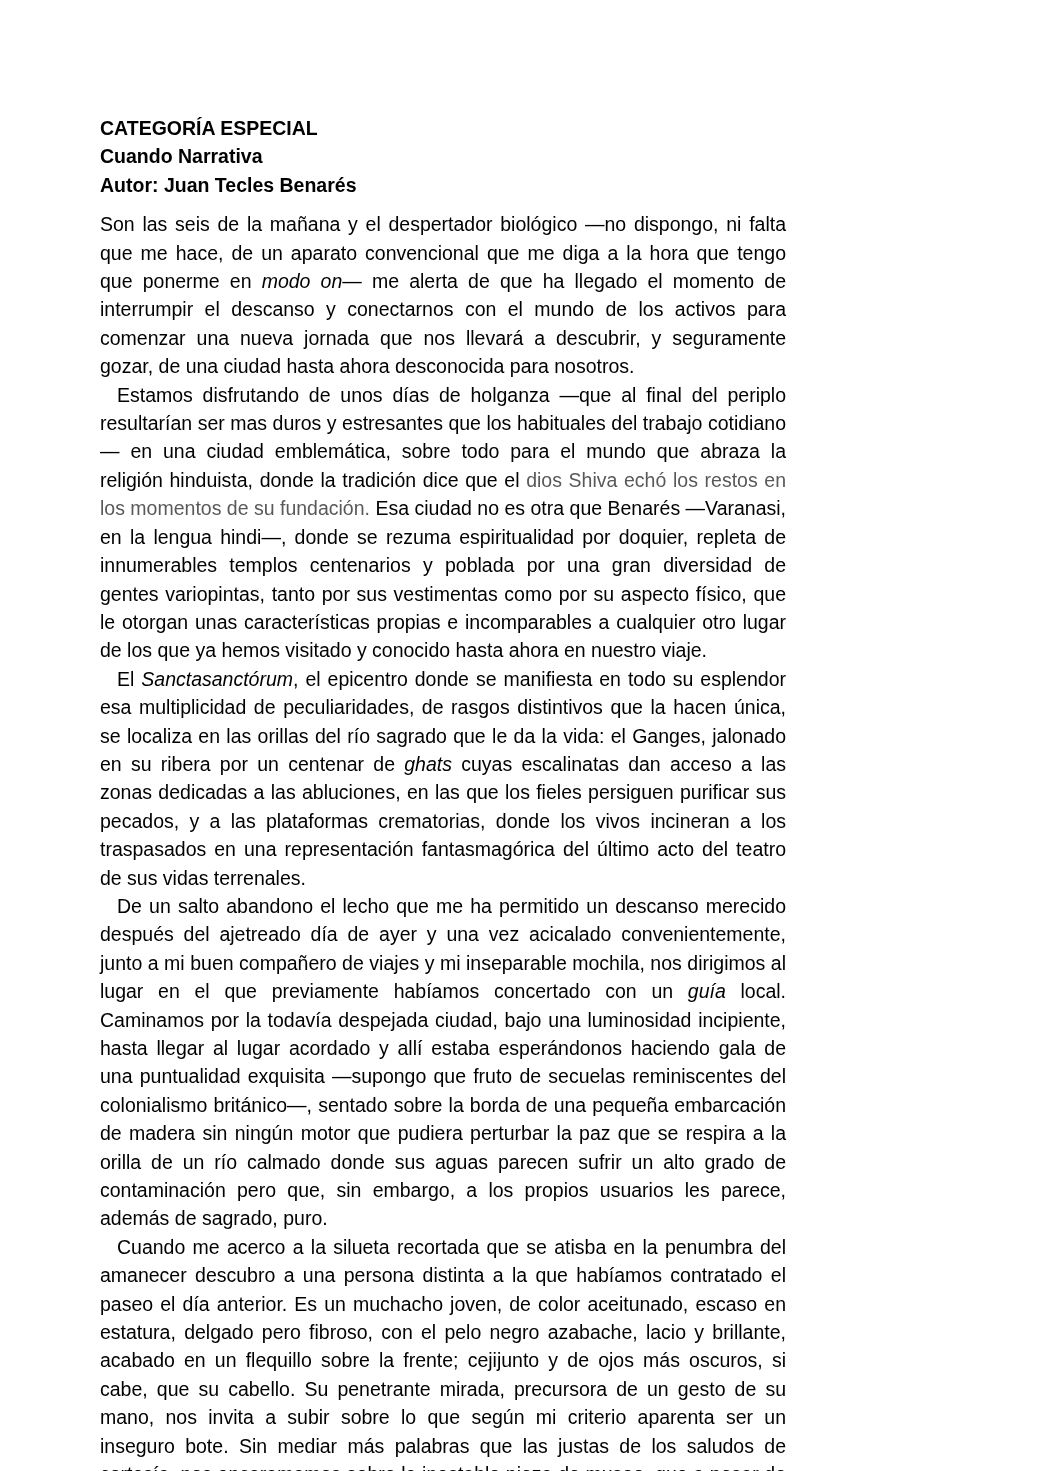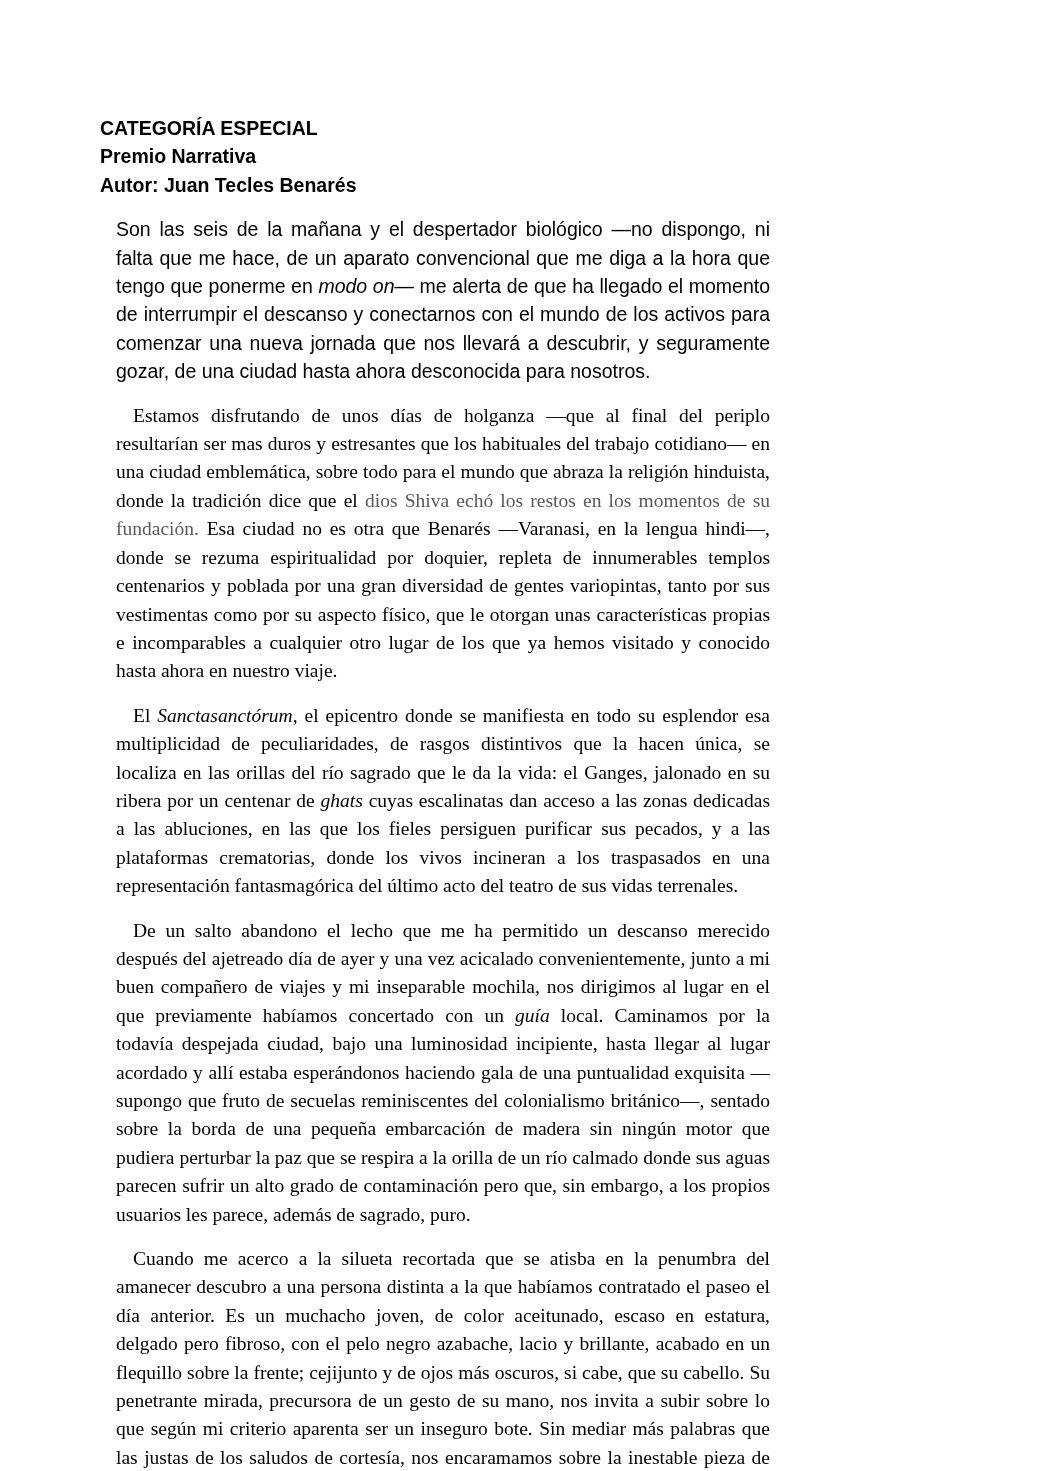--- a/index.html
+++ b/index.html
@@ -21,37 +21,37 @@
     background: #ffffff;
     border-radius: 22px;
   }
   .title-block { margin: 0 0 11px 0; }
   .title-block p {
     margin: 0;
     font-weight: bold;
     text-align: left;
   }
   .body-text .para {
-    margin: 16px;
+    margin: 0;
     text-align: justify;
   }
-  .body-text .para.indent { text-indent: 17px; font-family: Liberation Serif, serif; }
+  .body-text .para.indent { text-indent: 17px; }
   .body-text .para.justify-last { text-align-last: justify; }
   .seg-normal { color: inherit; }
   .seg-italic { font-style: italic; }
   .seg-gray { color: #595959; }
 </style>
 </head>
 <body>
 
 <div class="page">
 
   <div class="title-block">
     <p>CATEGORÍA ESPECIAL</p>
-    <p>Premio Narrativa</p>
+    <p>Cuando Narrativa</p>
     <p>Autor: Juan Tecles Benarés</p>
   </div>
 
   <div class="body-text">
     <p class="para"><span class="seg-normal">Son las seis de la mañana y el despertador biológico —no dispongo, ni falta que me hace, de un aparato convencional que me diga a la hora que tengo que ponerme en </span><span class="seg-italic">modo on</span><span class="seg-normal">— me alerta de que ha llegado el momento de interrumpir el descanso y conectarnos con el mundo de los activos para comenzar una nueva jornada que nos llevará a descubrir, y seguramente gozar, de una ciudad hasta ahora desconocida para nosotros.</span></p>
     <p class="para indent"><span class="seg-normal">Estamos disfrutando de unos días de holganza —que al final del periplo resultarían ser mas duros y estresantes que los habituales del trabajo cotidiano— en una ciudad emblemática, sobre todo para el mundo que abraza la religión hinduista, donde la tradición dice que el </span><span class="seg-gray">dios Shiva echó los restos en los momentos de su fundación.</span><span class="seg-normal"> Esa ciudad no es otra que Benarés —Varanasi, en la lengua hindi—, donde se rezuma espiritualidad por doquier, repleta de innumerables templos centenarios y poblada por una gran diversidad de gentes variopintas, tanto por sus vestimentas como por su aspecto físico, que le otorgan unas características propias e incomparables a cualquier otro lugar de los que ya hemos visitado y conocido hasta ahora en nuestro viaje.</span></p>
     <p class="para indent"><span class="seg-normal">El </span><span class="seg-italic">Sanctasanctórum</span><span class="seg-normal">, el epicentro donde se manifiesta en todo su esplendor esa multiplicidad de peculiaridades, de rasgos distintivos que la hacen única, se localiza en las orillas del río sagrado que le da la vida: el Ganges, jalonado en su ribera por un centenar de </span><span class="seg-italic">ghats</span><span class="seg-normal"> cuyas escalinatas dan acceso a las zonas dedicadas a las abluciones, en las que los fieles persiguen purificar sus pecados, y a las plataformas crematorias, donde los vivos incineran a los traspasados en una representación fantasmagórica del último acto del teatro de sus vidas terrenales.</span></p>
     <p class="para indent"><span class="seg-normal">De un salto abandono el lecho que me ha permitido un descanso merecido después del ajetreado día de ayer y una vez acicalado convenientemente, junto a mi buen compañero de viajes y mi inseparable mochila, nos dirigimos al lugar en el que previamente habíamos concertado con un </span><span class="seg-italic">guía</span><span class="seg-normal"> local. Caminamos por la todavía despejada ciudad, bajo una luminosidad incipiente, hasta llegar al lugar acordado y allí estaba esperándonos haciendo gala de una puntualidad exquisita —supongo que fruto de secuelas reminiscentes del colonialismo británico—, sentado sobre la borda de una pequeña embarcación de madera sin ningún motor que pudiera perturbar la paz que se respira a la orilla de un río calmado donde sus aguas parecen sufrir un alto grado de contaminación pero que, sin embargo, a los propios usuarios les parece, además de sagrado, puro.</span></p>
     <p class="para indent justify-last"><span class="seg-normal">Cuando me acerco a la silueta recortada que se atisba en la penumbra del amanecer descubro a una persona distinta a la que habíamos contratado el paseo el día anterior. Es un muchacho joven, de color aceitunado, escaso en estatura, delgado pero fibroso, con el pelo negro azabache, lacio y brillante, acabado en un flequillo sobre la frente; cejijunto y de ojos más oscuros, si cabe, que su cabello. Su penetrante mirada, precursora de un gesto de su mano, nos invita a subir sobre lo que según mi criterio aparenta ser un inseguro bote. Sin mediar más palabras que las justas de los saludos de cortesía, nos encaramamos sobre la inestable pieza de museo, que a pesar de ello, flota, y a fuerza de remadas tranquilas, pausadas, pero rítmicas y constantes, el barbilampiño barquero va</span></p>
   </div>

